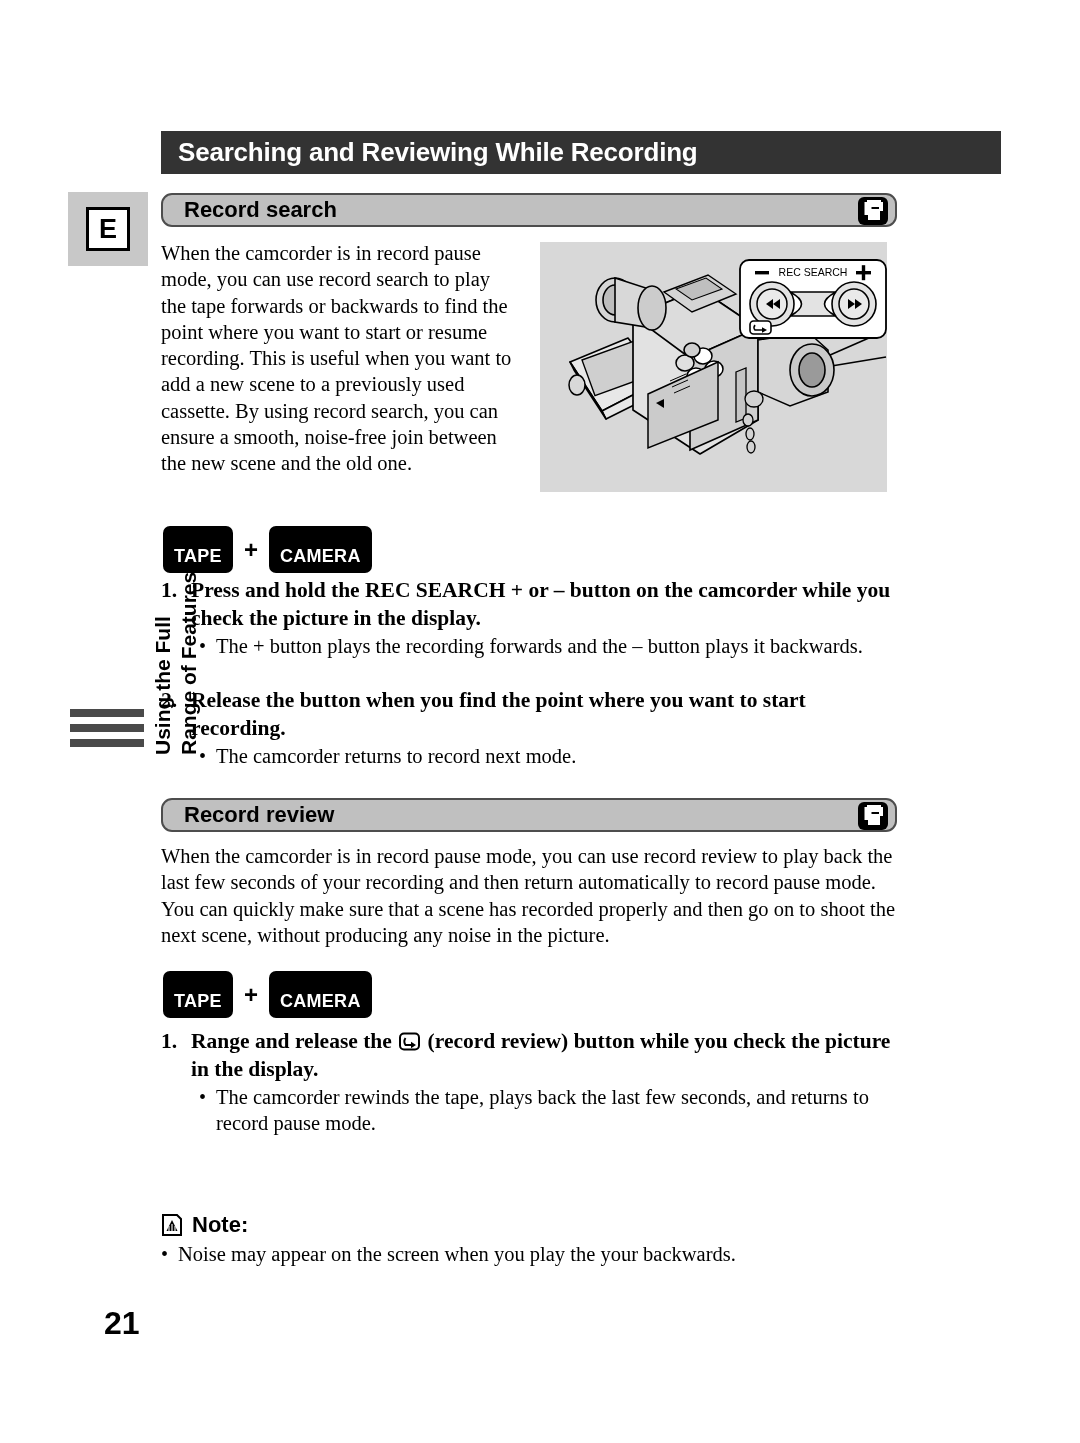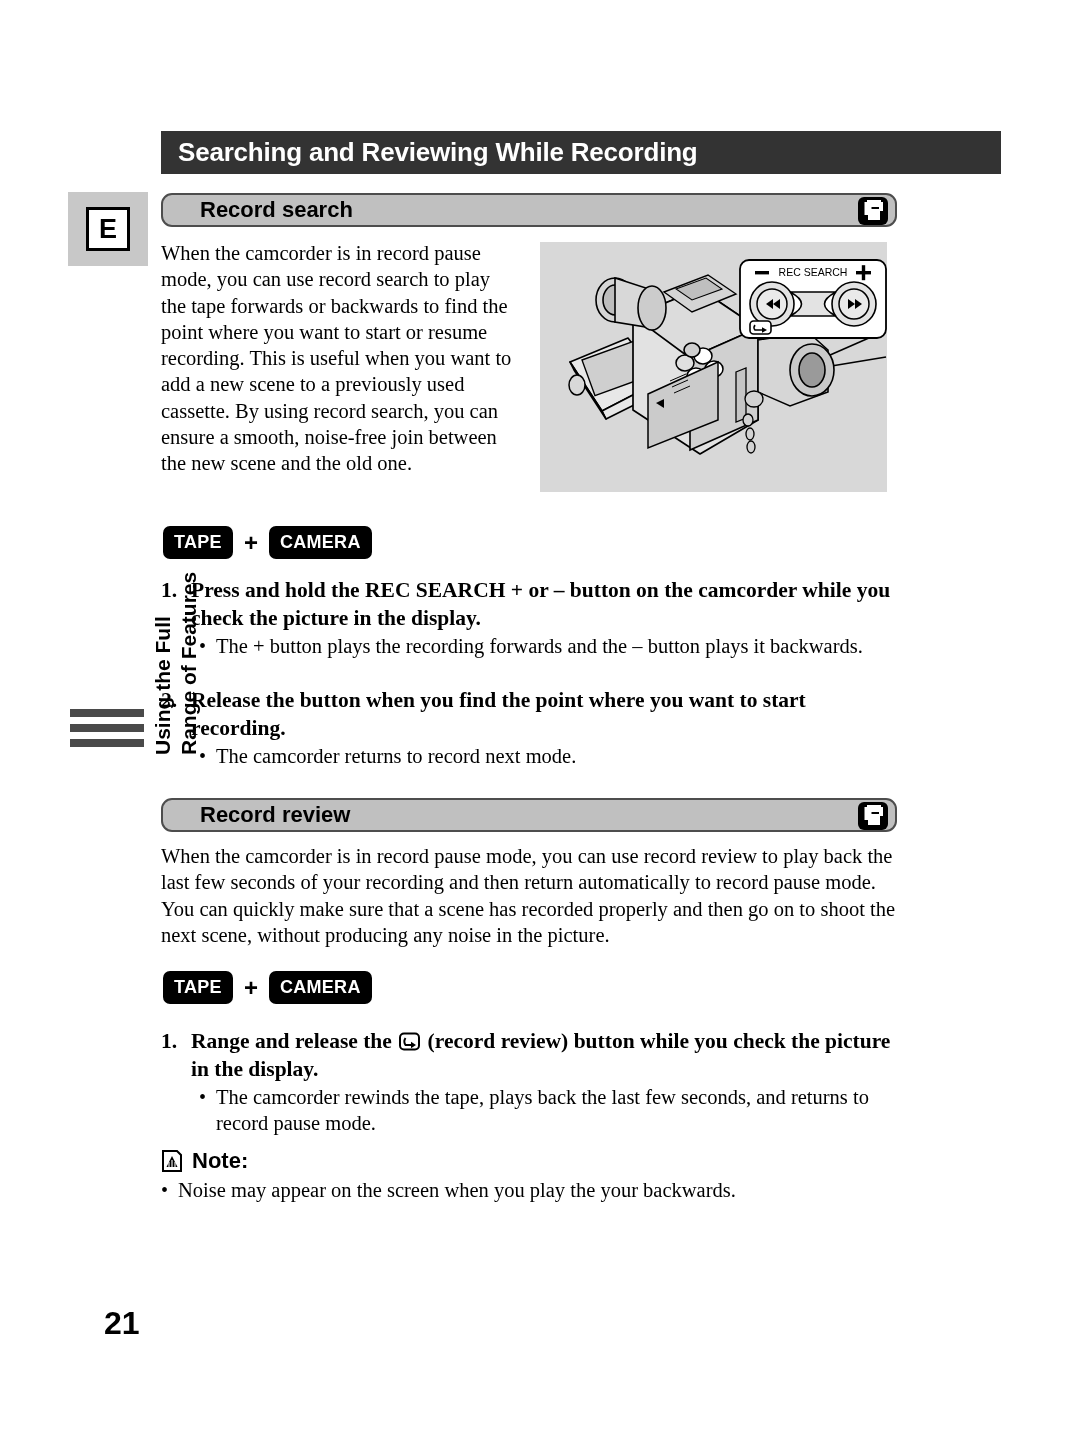--- a/index.html
+++ b/index.html
@@ -116,21 +116,21 @@
     width: 736px;
     height: 34px;
     background: #c0c0c0;
     border: 2px solid #4d4d4d;
     border-radius: 11px;
     box-sizing: border-box;
     display: flex;
     align-items: center;
   }
   .section-head h2 {
-    margin: 16px;
+    margin: 0;
     padding-left: 21px;
     font-family: "Liberation Sans", sans-serif;
     font-weight: bold;
     font-size: 22px;
     color: #000000;
   }
   .cassette-icon {
     position: absolute;
     right: 6px;
     top: 1px;
@@ -159,21 +159,21 @@
     display: flex;
     align-items: center;
   }
   .mode-badge {
     background: #000000;
     border-radius: 7px;
     color: #ffffff;
     font-family: "Liberation Sans", sans-serif;
     font-weight: bold;
     font-size: 18px;
-    padding: 7px 11px 8px 11px;
+    padding: 21px 11px 8px 11px;
     line-height: 1;
     letter-spacing: 0.3px;
   }
   .mode-plus {
     font-family: "Liberation Sans", sans-serif;
     font-weight: bold;
     font-size: 24px;
     color: #000000;
     margin: 0 11px;
     line-height: 1;
@@ -445,21 +445,21 @@
           </svg></span><span> (record review) button while you check the picture in the display.</span></span>
   </div>
   <div class="step-bullets">
     <div class="bullet">
       <span class="bullet-dot">•</span>
       <span class="bullet-text">The camcorder rewinds the tape, plays back the last few seconds, and returns to record pause mode.</span>
     </div>
   </div>
 </div>
 
-<div class="note-block" style="left:161px; top:1148px; width:740px;">
+<div class="note-block" style="left:161px; top:1212px; width:740px;">
   <div class="note-head">
     <span class="note-icon">
       <svg viewBox="0 0 22 24" width="22" height="24">
         <path d="M2 2 H16 L20 6 V22 H2 Z" fill="#ffffff" stroke="#000" stroke-width="2"></path>
         <path d="M5 19 L11 7 L17 19 Z" fill="#000"></path>
         <rect x="4.5" y="18" width="13" height="2.4" fill="#fff"></rect>
         <g stroke="#fff" stroke-width="1.1">
           <path d="M8 19 V13"></path>
             <path d="M11 19 V11"></path>
             <path d="M14 19 V13"></path>

